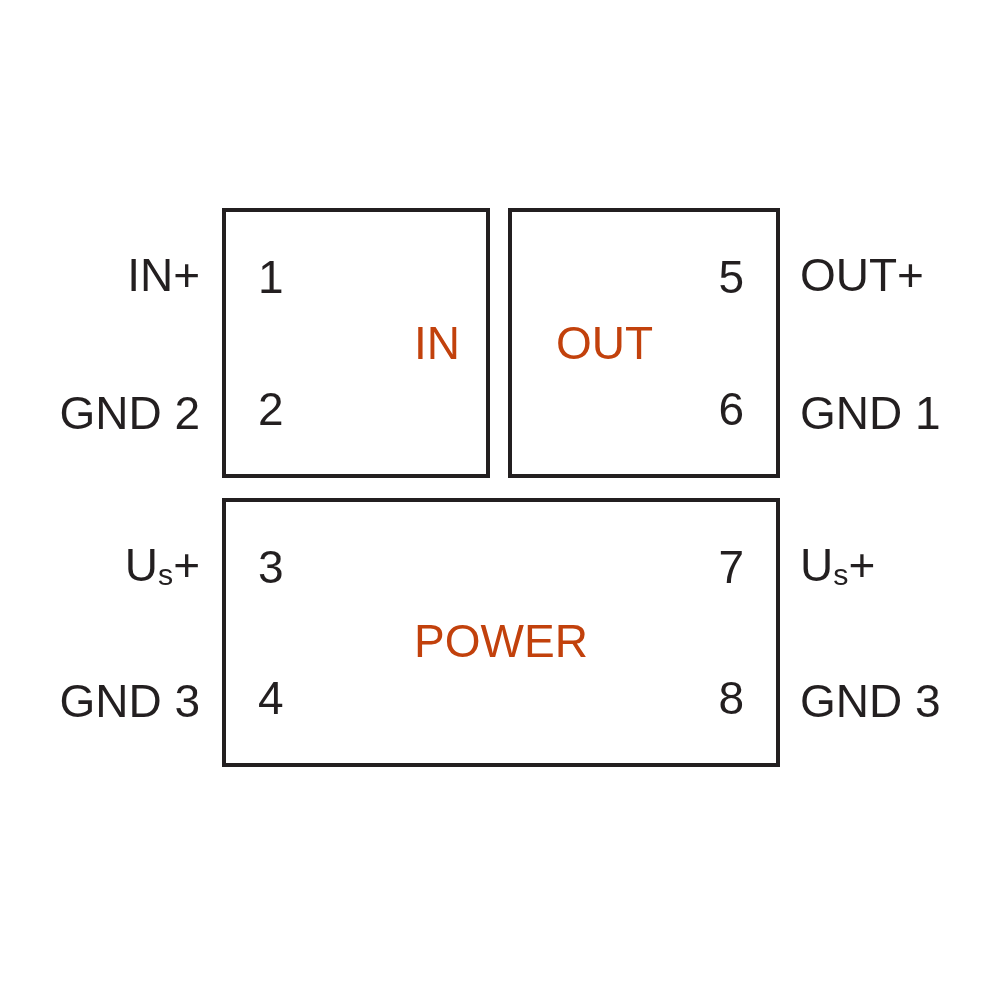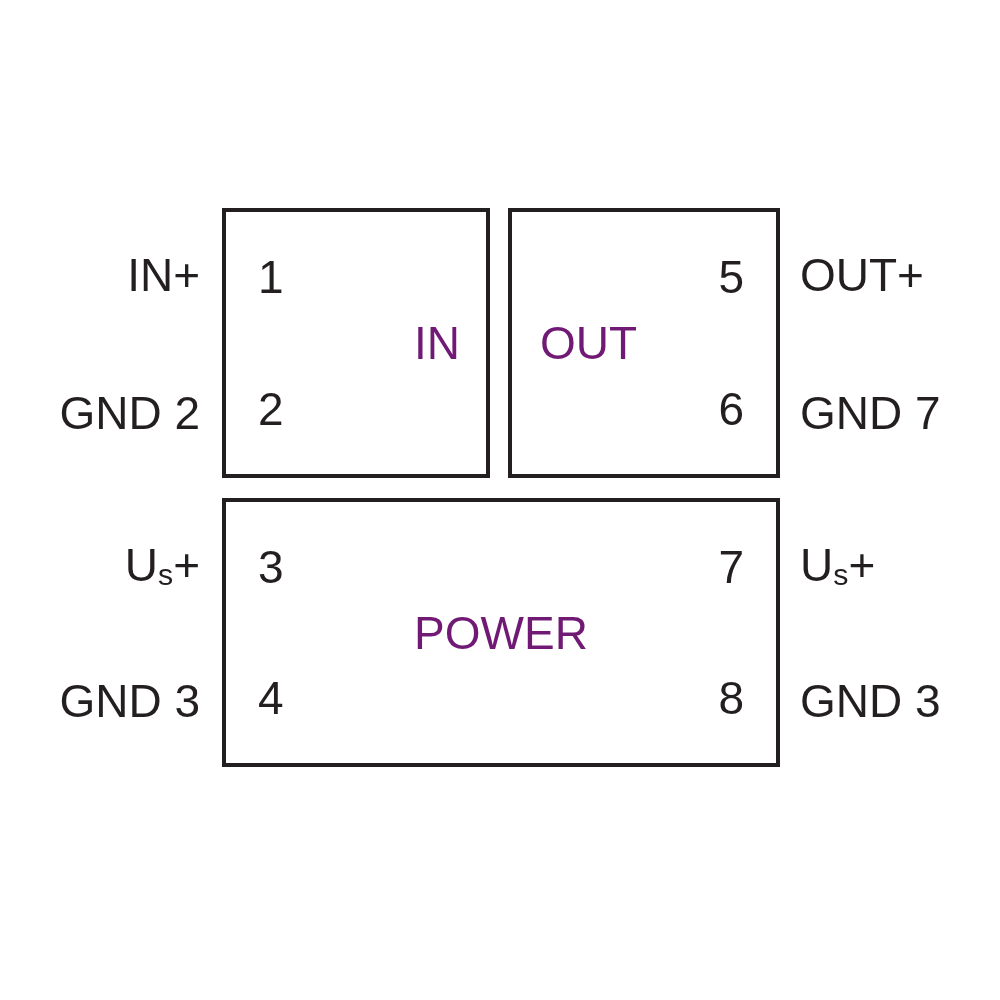--- a/index.html
+++ b/index.html
@@ -45,28 +45,28 @@
   .pin-left  { left: 32px; }
   .pin-right { right: 32px; }
   .pin-top    { top: 42px; }
   .pin-bottom { bottom: 42px; }
 
   
   .section-label {
     position: absolute;
     font-size: 46px;
     line-height: 1;
-    color: #701a75;
+    color: #c2410c;
     white-space: nowrap;
     top: 50%;
     transform: translateY(-50%);
   }
   #in-label     { right: 26px; }
-  #out-label    { left: 28px; }
-  #power-label  { left: 50%; transform: translate(-50%, -50%); }
+  #out-label    { left: 44px; }
+  #power-label  { left: 50%; transform: translate(-50%, -50%); margin-top: 8px; }
 
   
   .ext-label {
     position: absolute;
     font-size: 46px;
     line-height: 1;
     color: #231f20;
     white-space: nowrap;
   }
   .ext-left  { right: 0; text-align: center; }
@@ -130,21 +130,21 @@
     <div class="ext-label ext-left"><span>U</span><span class="sub">s</span><span>+</span></div>
   </div>
   <div class="ext-slot-left row-4">
     <div class="ext-label ext-left">GND 3</div>
   </div>
 
   <div class="ext-slot-right row-1">
     <div class="ext-label ext-right">OUT+</div>
   </div>
   <div class="ext-slot-right row-2">
-    <div class="ext-label ext-right">GND 7</div>
+    <div class="ext-label ext-right">GND 1</div>
   </div>
   <div class="ext-slot-right row-3">
     <div class="ext-label ext-right"><span>U</span><span class="sub">s</span><span>+</span></div>
   </div>
   <div class="ext-slot-right row-4">
     <div class="ext-label ext-right">GND 3</div>
   </div>
 
 </div>
 

